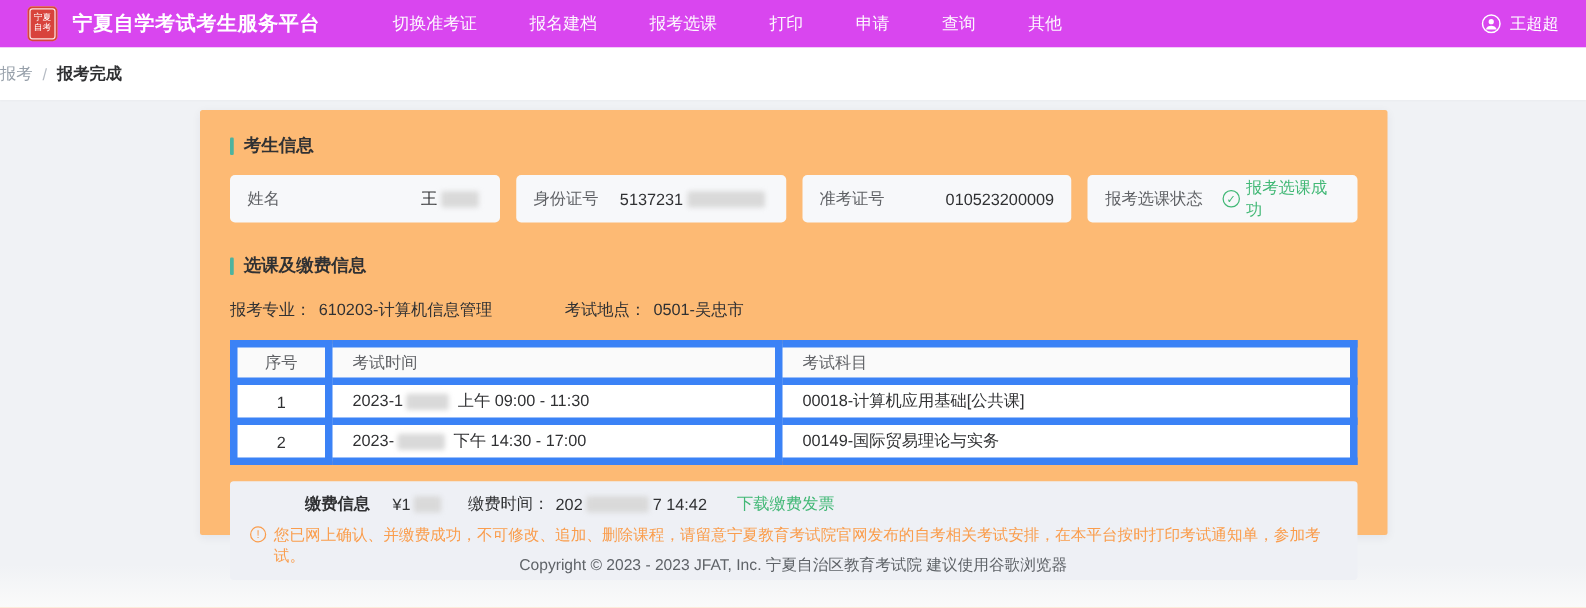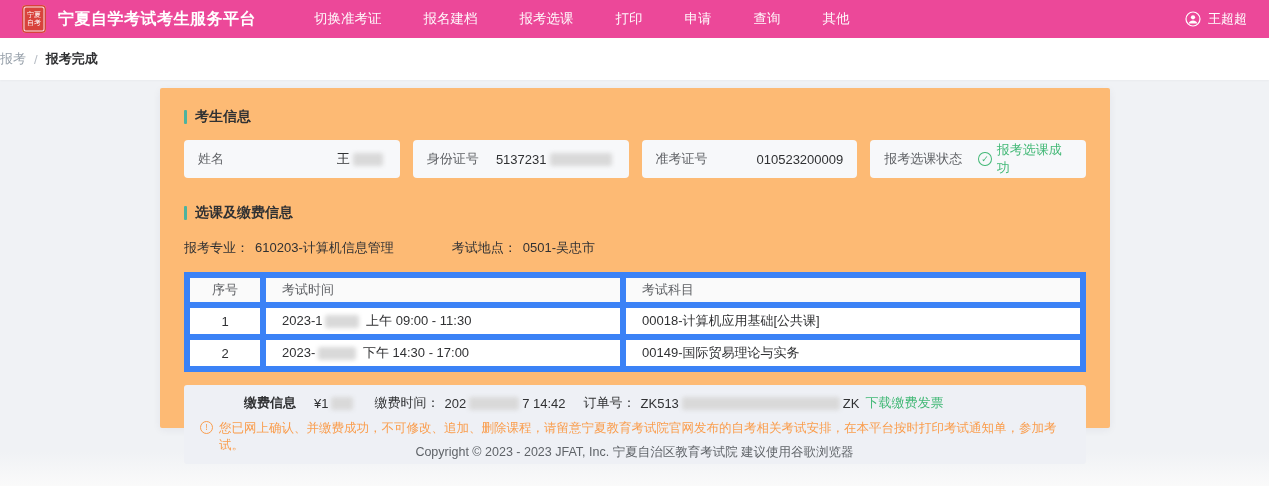--- a/index.html
+++ b/index.html
@@ -7,21 +7,21 @@
   body {
     font-family:"Liberation Sans","DejaVu Sans",sans-serif;
     background:linear-gradient(#f0f2f5 0%, #f0f2f5 93%, #fafafa 100%);
     color:#303133; font-size:13px; overflow:hidden;
   }
   .page { position:relative; width:1269px; height:486px; }
 
   
   .header {
     position:absolute; top:0; left:0; right:0; height:38px;
-    background:#ec4899; color:#fff; display:flex; align-items:center;
+    background:#d946ef; color:#fff; display:flex; align-items:center;
     padding:0 22px;
   }
   .logo {
     width:24px; height:28px; background:#d8433c; border-radius:4px;
     display:flex; align-items:center; justify-content:center; flex:0 0 auto;
     box-shadow:inset 0 0 0 1.5px #d8433c, inset 0 0 0 2.5px rgba(255,255,255,.85);
   }
   .logo span { color:#fff; font-size:7px; line-height:8px; width:16px; text-align:center; display:block; }
   .site-title { font-size:16px; font-weight:bold; margin-left:12px; letter-spacing:.5px; }
   .nav { display:flex; align-items:center; margin-left:58px; gap:42px; }
@@ -221,26 +221,20 @@
         <span class="pay-seg">
             <span>¥1</span>
             <span class="redact" style="width:22px"></span>
           </span>
         <span class="pay-seg">
             <span class="pay-lbl">缴费时间：</span>
             <span>202</span>
             <span class="redact" style="width:50px"></span>
             <span>7 14:42</span>
           </span>
-        <span class="pay-seg" style="margin-right:0">
-            <span class="pay-lbl">订单号：</span>
-            <span>ZK513</span>
-            <span class="redact" style="width:158px"></span>
-            <span>ZK</span>
-          </span>
         <span class="invoice-link">下载缴费发票</span>
       </div>
       <div class="warn-line">
         <span class="warn-ico">!</span>
         <span>您已网上确认、并缴费成功，不可修改、追加、删除课程，请留意宁夏教育考试院官网发布的自考相关考试安排，在本平台按时打印考试通知单，参加考试。</span>
       </div>
     </div>
 
   </div>
 

